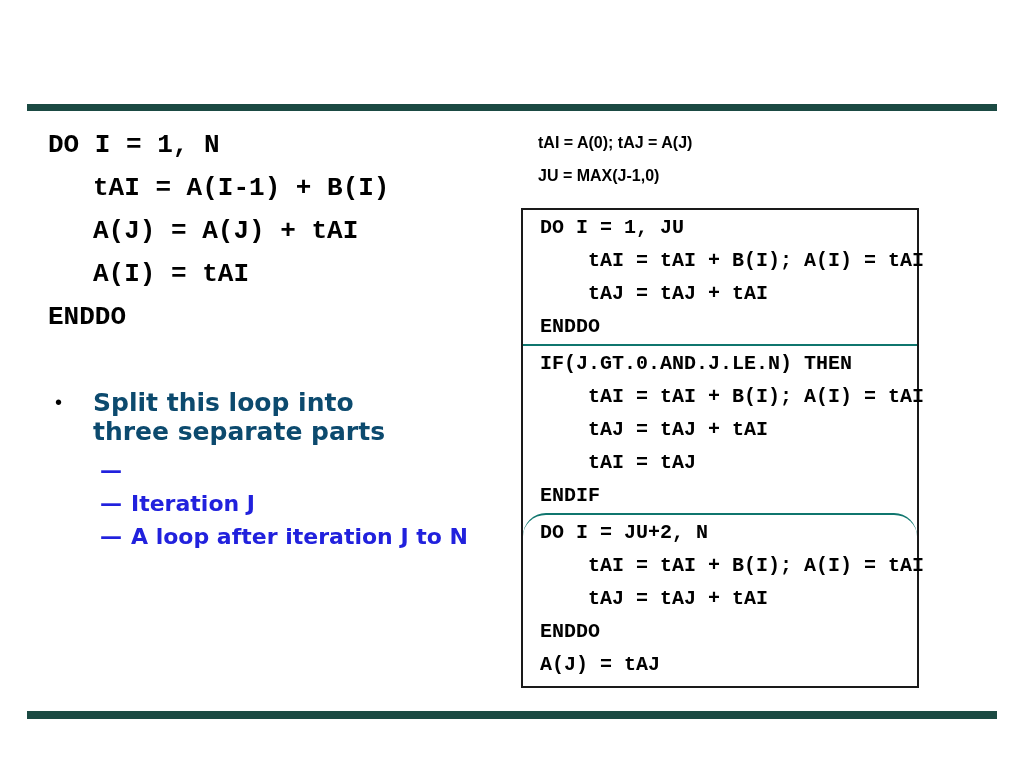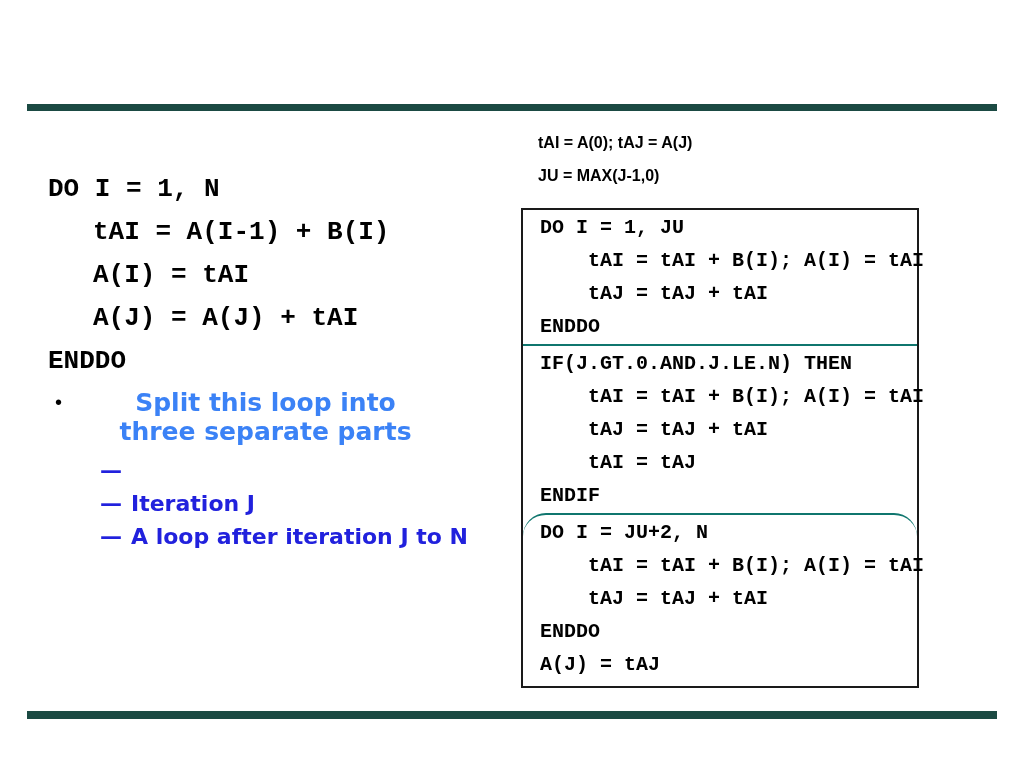--- a/index.html
+++ b/index.html
@@ -27,33 +27,33 @@
   .title-rule{
     position:absolute;left:27px;top:104px;
     width:970px;height:7px;
     background:var(--accent);
   }
   
   .left-code{
     position:absolute;left:48px;top:124px;
     font-family:"Liberation Mono",monospace;
     font-weight:bold;font-size:26px;line-height:43px;
-    color:var(--code);white-space:pre;margin-top:44px;
+    color:var(--code);white-space:pre;
   }
   
   .bullet-block{position:absolute;left:55px;top:388px;}
   .main-bullet{display:flex;align-items:flex-start;}
   .bullet-glyph{
     width:38px;flex:0 0 38px;
     font-size:20px;line-height:28px;color:#000;
   }
   .main-bullet-text{
     width:345px;
     font-family:"DejaVu Sans",sans-serif;
-    font-weight:bold;font-size:25px;line-height:29px;color:#3b82f6;text-align:center;
+    font-weight:bold;font-size:25px;line-height:29px;color:#0c4a6e;
   }
   .sub-bullets{margin:8px 0 0 45px;}
   .sub-bullet{
     display:flex;align-items:baseline;
     font-family:"DejaVu Sans",sans-serif;
     font-weight:bold;font-size:22px;line-height:33px;
     color:var(--blue);white-space:nowrap;
   }
   .sub-bullet .dash{flex:0 0 31px;}
   
@@ -93,21 +93,21 @@
     white-space:nowrap;
   }
 </style>
 </head>
 <body>
 
 <div class="slide">
 
   <div class="title-rule"></div>
 
-  <div class="left-code"><div class="code-line">DO I = 1, N</div><div class="code-line" style="padding-left: 45px;">tAI = A(I-1) + B(I)</div><div class="code-line" style="padding-left: 45px;">A(I) = tAI</div><div class="code-line" style="padding-left: 45px;">A(J) = A(J) + tAI</div><div class="code-line">ENDDO</div></div>
+  <div class="left-code"><div class="code-line">DO I = 1, N</div><div class="code-line" style="padding-left: 45px;">tAI = A(I-1) + B(I)</div><div class="code-line" style="padding-left: 45px;">A(J) = A(J) + tAI</div><div class="code-line" style="padding-left: 45px;">A(I) = tAI</div><div class="code-line">ENDDO</div></div>
 
   <div class="bullet-block">
     <div class="main-bullet">
       <span class="bullet-glyph">•</span>
       <span class="main-bullet-text">Split this loop into three separate parts</span>
     </div>
     <div class="sub-bullets">
         <div class="sub-bullet">
           <span class="dash">—</span>
         </div>

